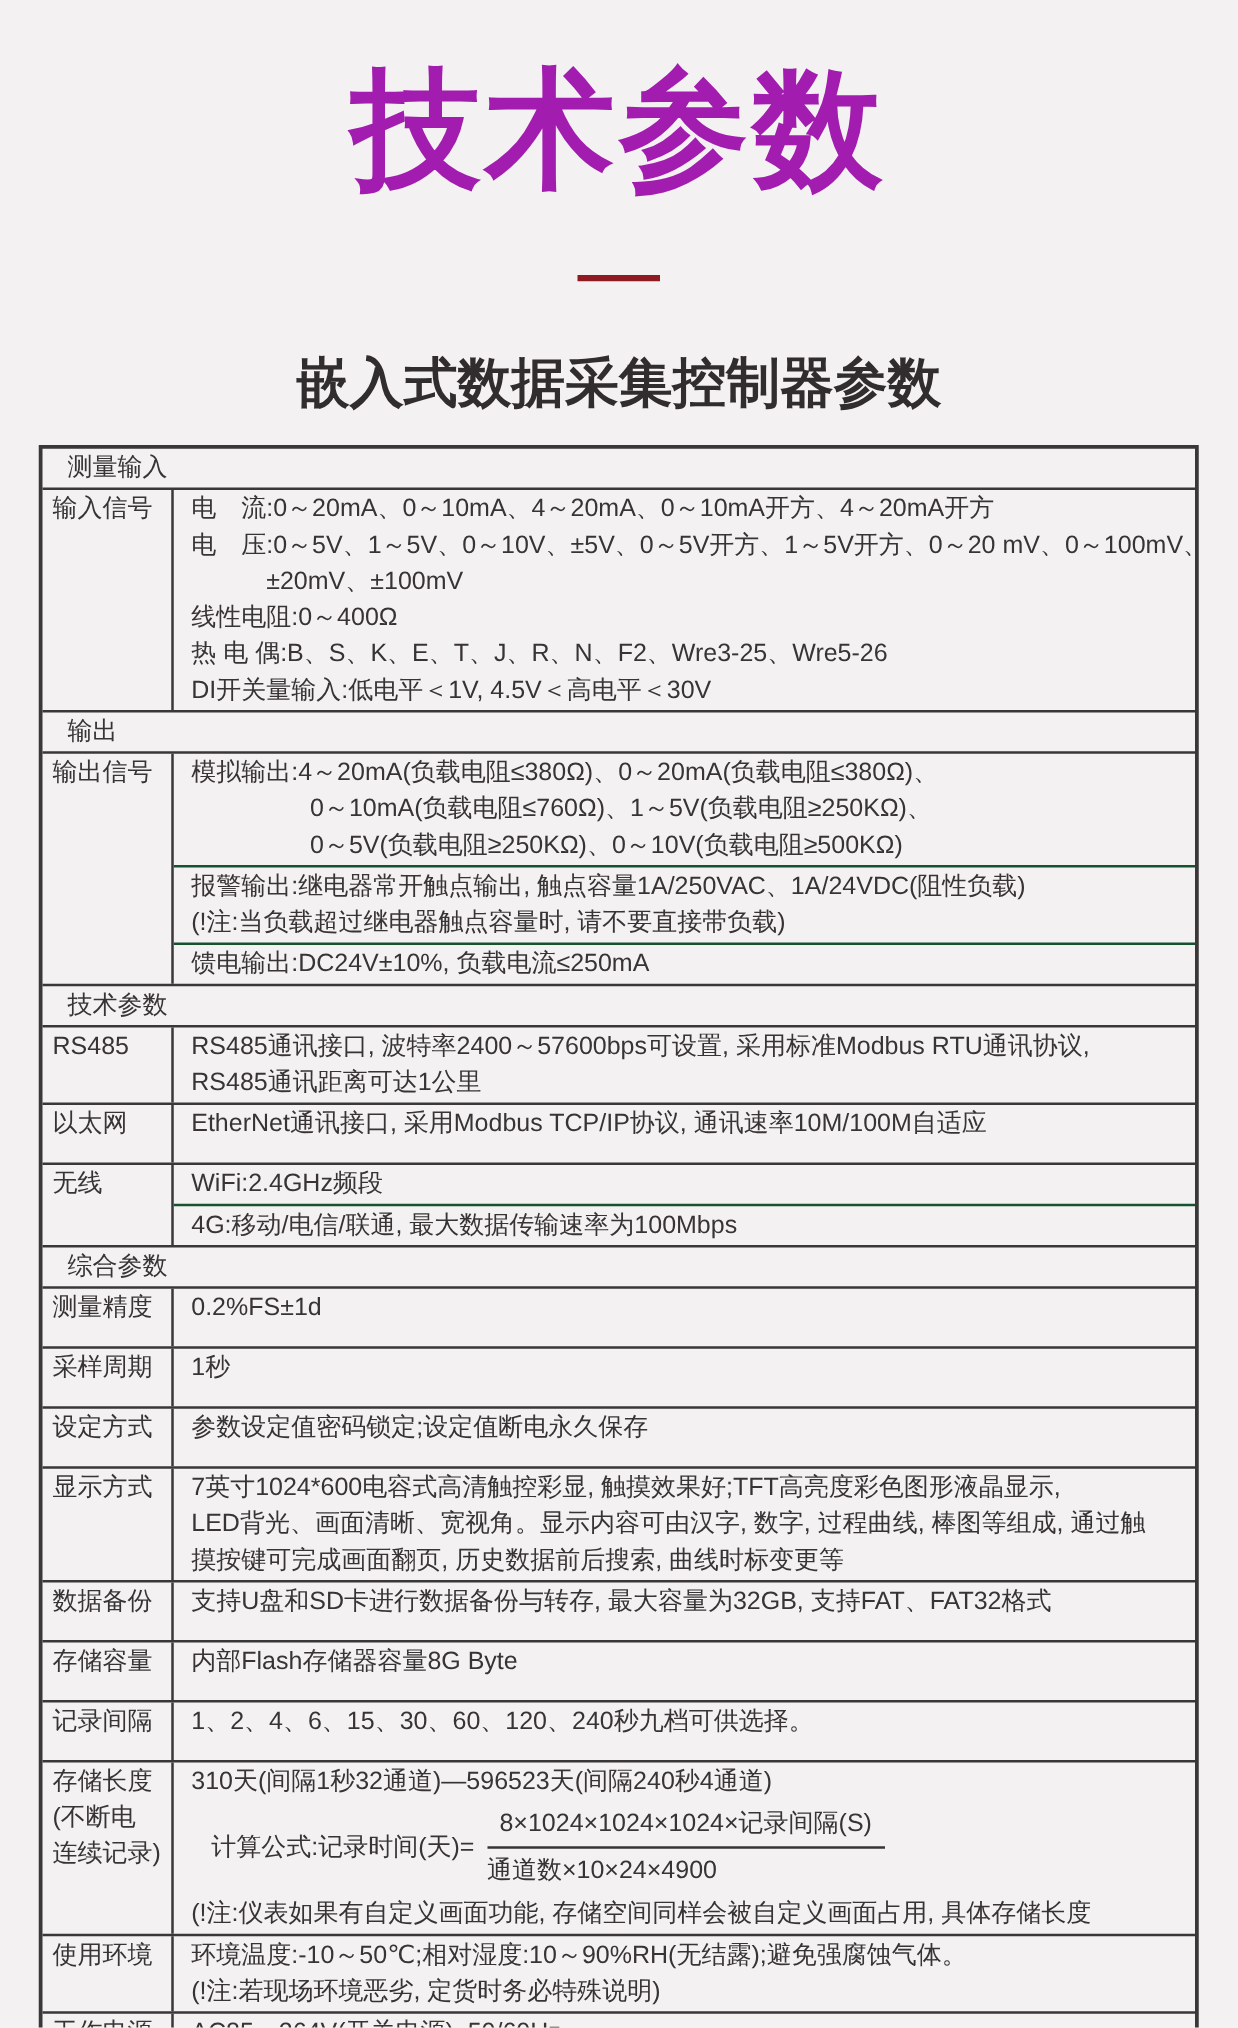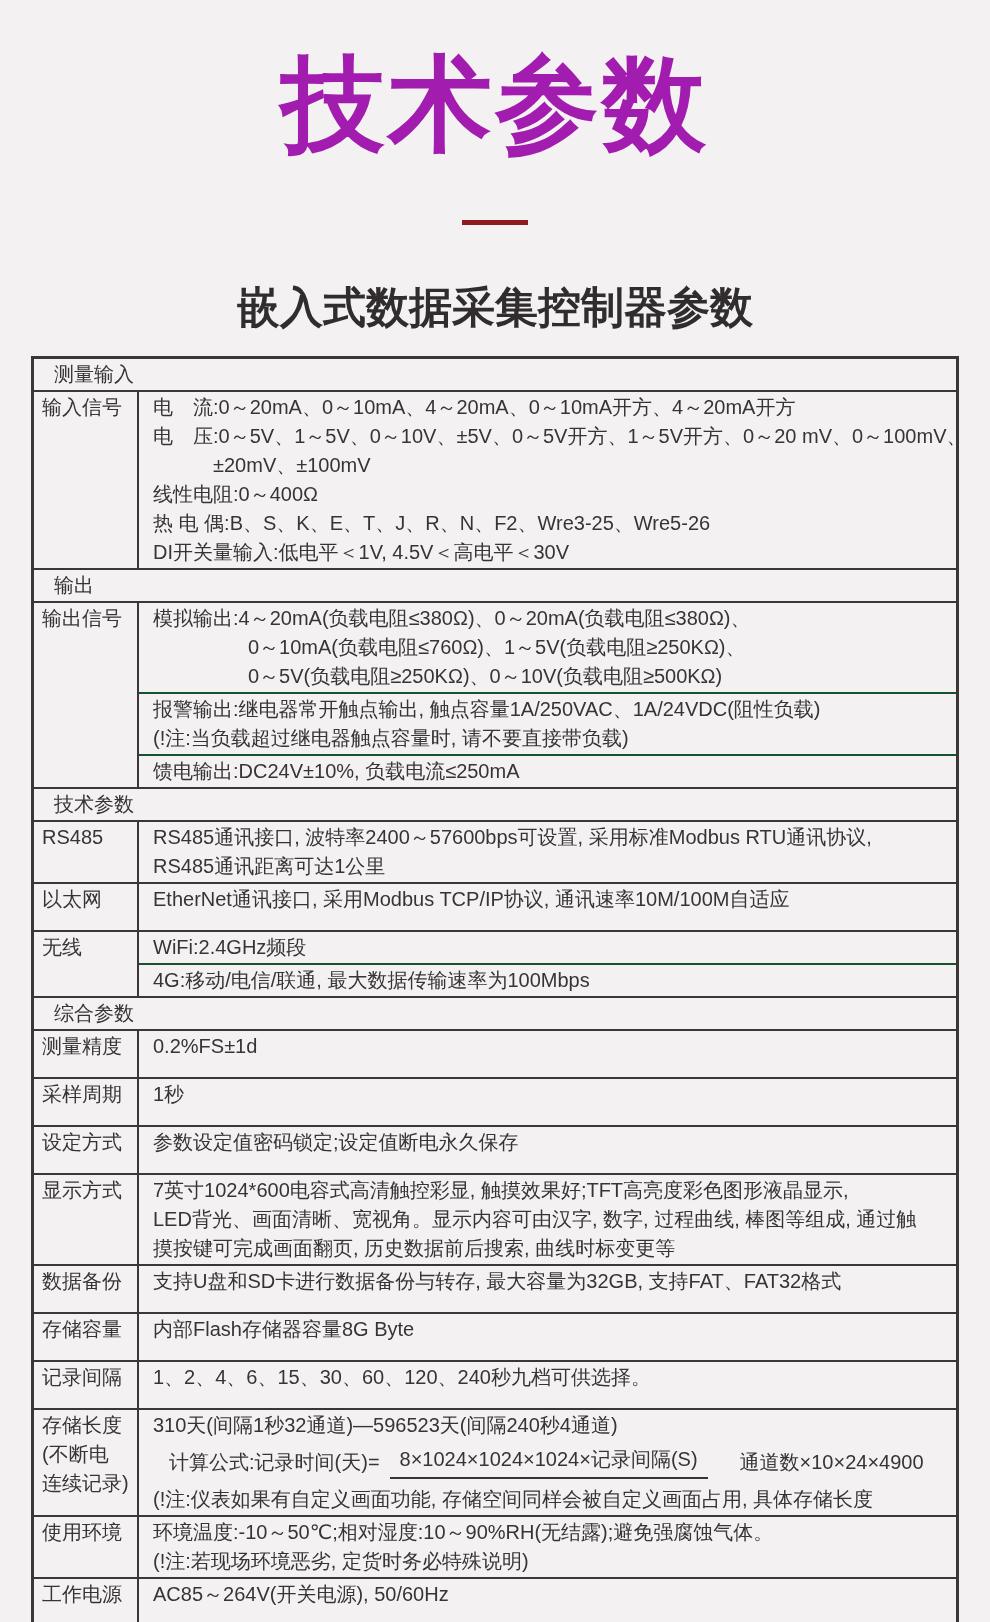--- a/index.html
+++ b/index.html
@@ -64,24 +64,23 @@
   .ind-60 { padding-left: 60px; }
   .ind-95 { padding-left: 95px; }
   .formula-row {
     display: flex;
     align-items: center;
     margin: 5px 0 6px 16px;
     white-space: nowrap;
   }
   .frac {
     display: inline-flex;
-    flex-direction: row;
+    flex-direction: column;
     text-align: left;
     margin-left: 10px;
-    gap: 32px;
   }
   .frac-num { border-bottom: 2px solid #383436; padding: 0 10px 3px 10px; }
   .frac-den { padding-top: 3px; }
 </style>
 </head>
 <body>
 
 <div>
 
   <h1 class="page-title">技术参数</h1>

